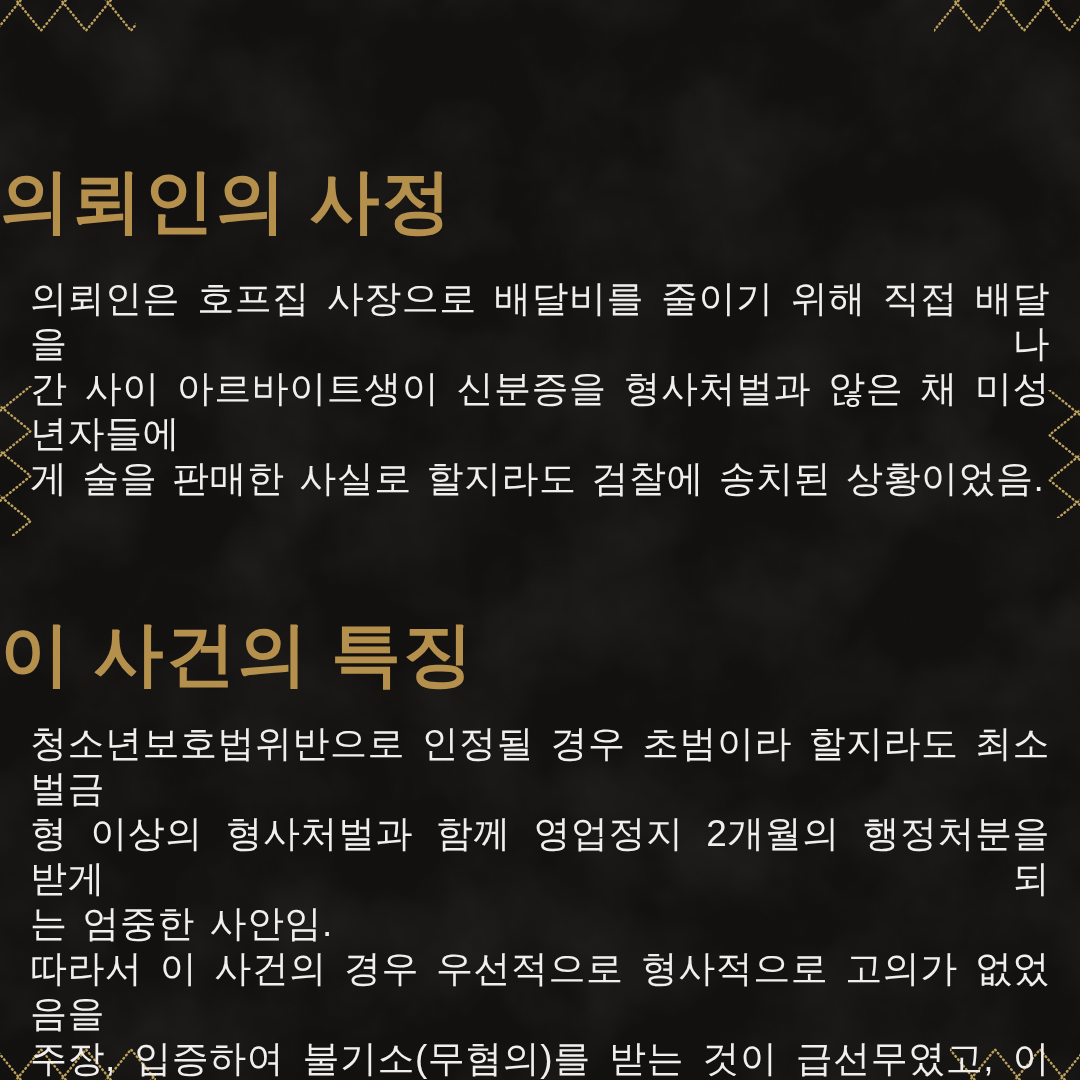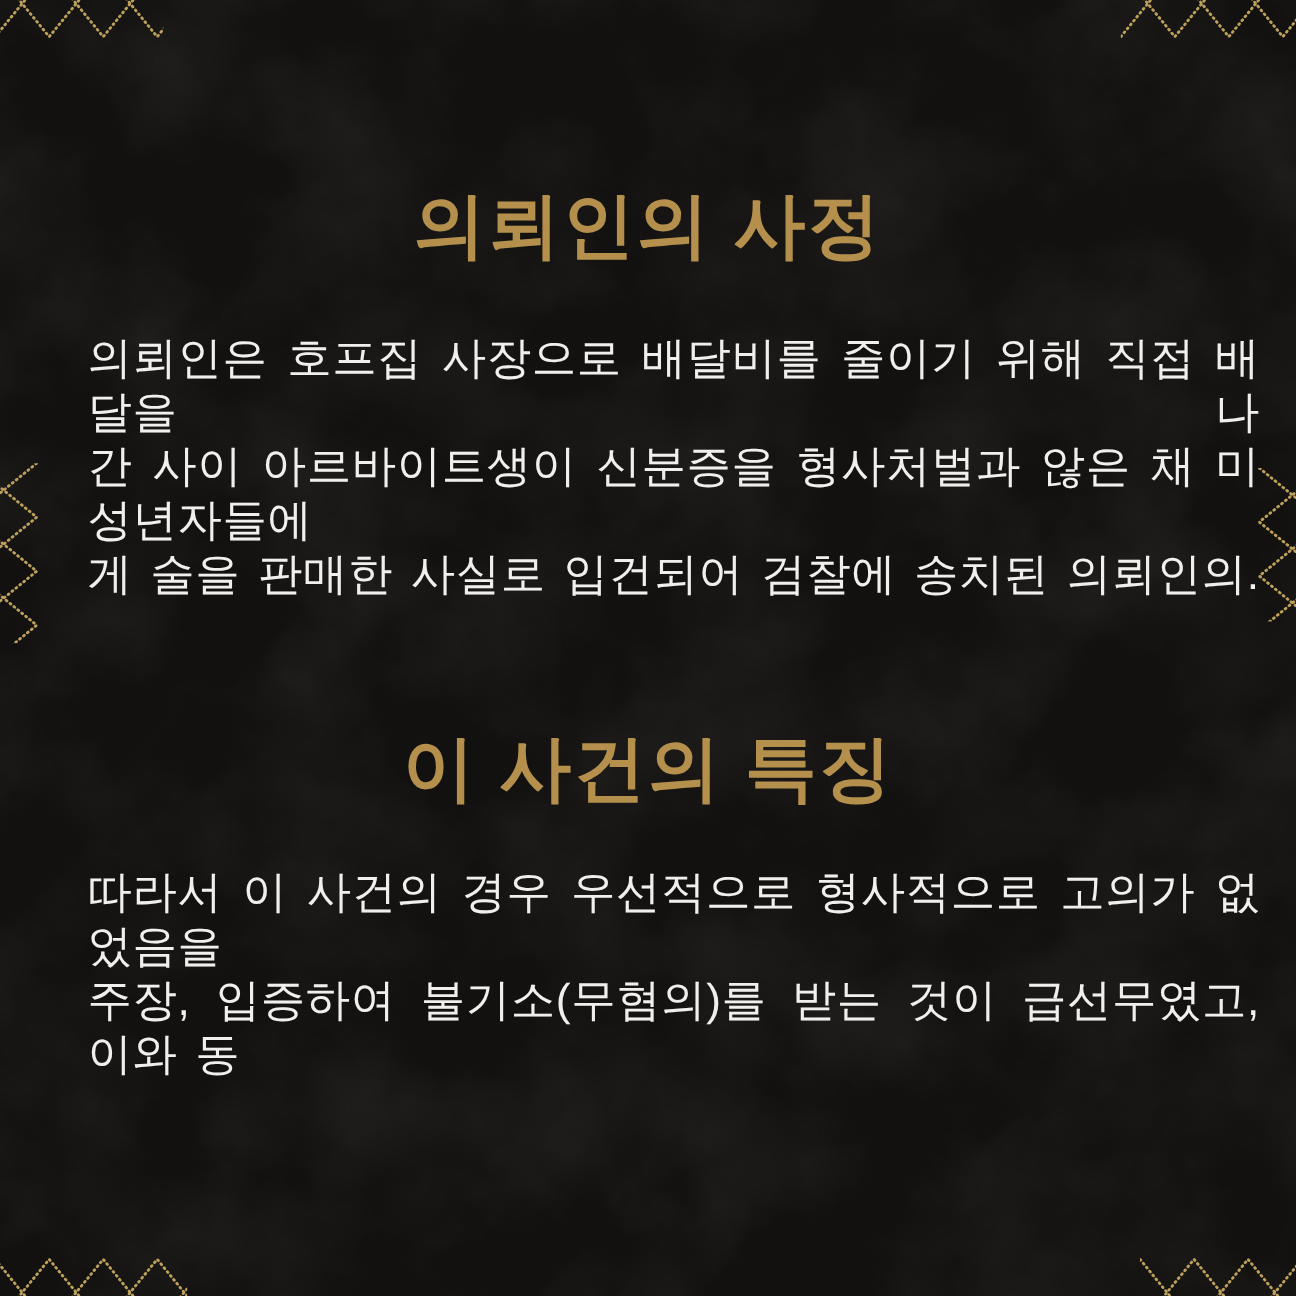--- a/index.html
+++ b/index.html
@@ -13,37 +13,36 @@
   .texture {
     position: absolute; left: 0; top: 0;
     pointer-events: none;
   }
   .orn {
     position: absolute;
     pointer-events: none;
   }
   .section-title {
     position: absolute; left: 0; width: 100%;
-    text-align: center;
+    text-align: left;
     color: var(--gold, #b5904d);
-    font-size: 60px;
+    font-size: 70px;
     font-weight: 700;
     letter-spacing: 2px;
     white-space: nowrap;
   }
   #title-1 { top: 108px; }
   #title-2 { top: 561px; }
   .para {
     position: absolute; left: 30px; right: 30px;
     color: var(--body, #f0efed);
     font-size: 37px;
     line-height: 45px;
     letter-spacing: 0.5px;
     word-spacing: 4px;
-    margin-left: 43px;
   }
   #para-1 { top: 276px; }
   #para-2 { top: 721px; }
   .line { text-align: justify; }
   .pgroup .line:not(:last-child) { text-align-last: justify; }
 </style>
 </head>
 <body style="background: rgb(38, 36, 34);">
 
 <svg class="texture" width="1080" height="1080">
@@ -85,25 +84,30 @@
       <polyline points="1.4,-45 56.6,0 1.4,45 56.6,90 1.4,135" fill="none" stroke="#bda05c" stroke-width="2.4" stroke-dasharray="0.8 3.4" stroke-linecap="round"></polyline>
       <polyline points="56.6,-45 1.4,0 56.6,45 1.4,90 56.6,135" fill="none" stroke="#bda05c" stroke-width="2.4" stroke-dasharray="0.8 3.4" stroke-linecap="round"></polyline>
     </svg></div>
 
 <h1 class="section-title" id="title-1">의뢰인의 사정</h1>
 
 <div class="para" id="para-1">
   <div class="pgroup">
     <div class="line">의뢰인은 호프집 사장으로 배달비를 줄이기 위해 직접 배달을 나</div>
     <div class="line">간 사이 아르바이트생이 신분증을 형사처벌과 않은 채 미성년자들에</div>
-    <div class="line">게 술을 판매한 사실로 입건되어 검찰에 송치된 의뢰인의.</div>
+    <div class="line">게 술을 판매한 사실로 할지라도 검찰에 송치된 상황이었음.</div>
   </div>
 </div>
 
 <h1 class="section-title" id="title-2">이 사건의 특징</h1>
 
 <div class="para" id="para-2">
+  <div class="pgroup">
+    <div class="line">청소년보호법위반으로 인정될 경우 초범이라 할지라도 최소 벌금</div>
+    <div class="line">형 이상의 형사처벌과 함께 영업정지 2개월의 행정처분을 받게 되</div>
+    <div class="line">는 엄중한 사안임.</div>
+  </div>
   <div class="pgroup">
     <div class="line">따라서 이 사건의 경우 우선적으로 형사적으로 고의가 없었음을</div>
     <div class="line">주장, 입증하여 불기소(무혐의)를 받는 것이 급선무였고, 이와 동</div>
 
   </div>
 </div>
 
 </body></html>

